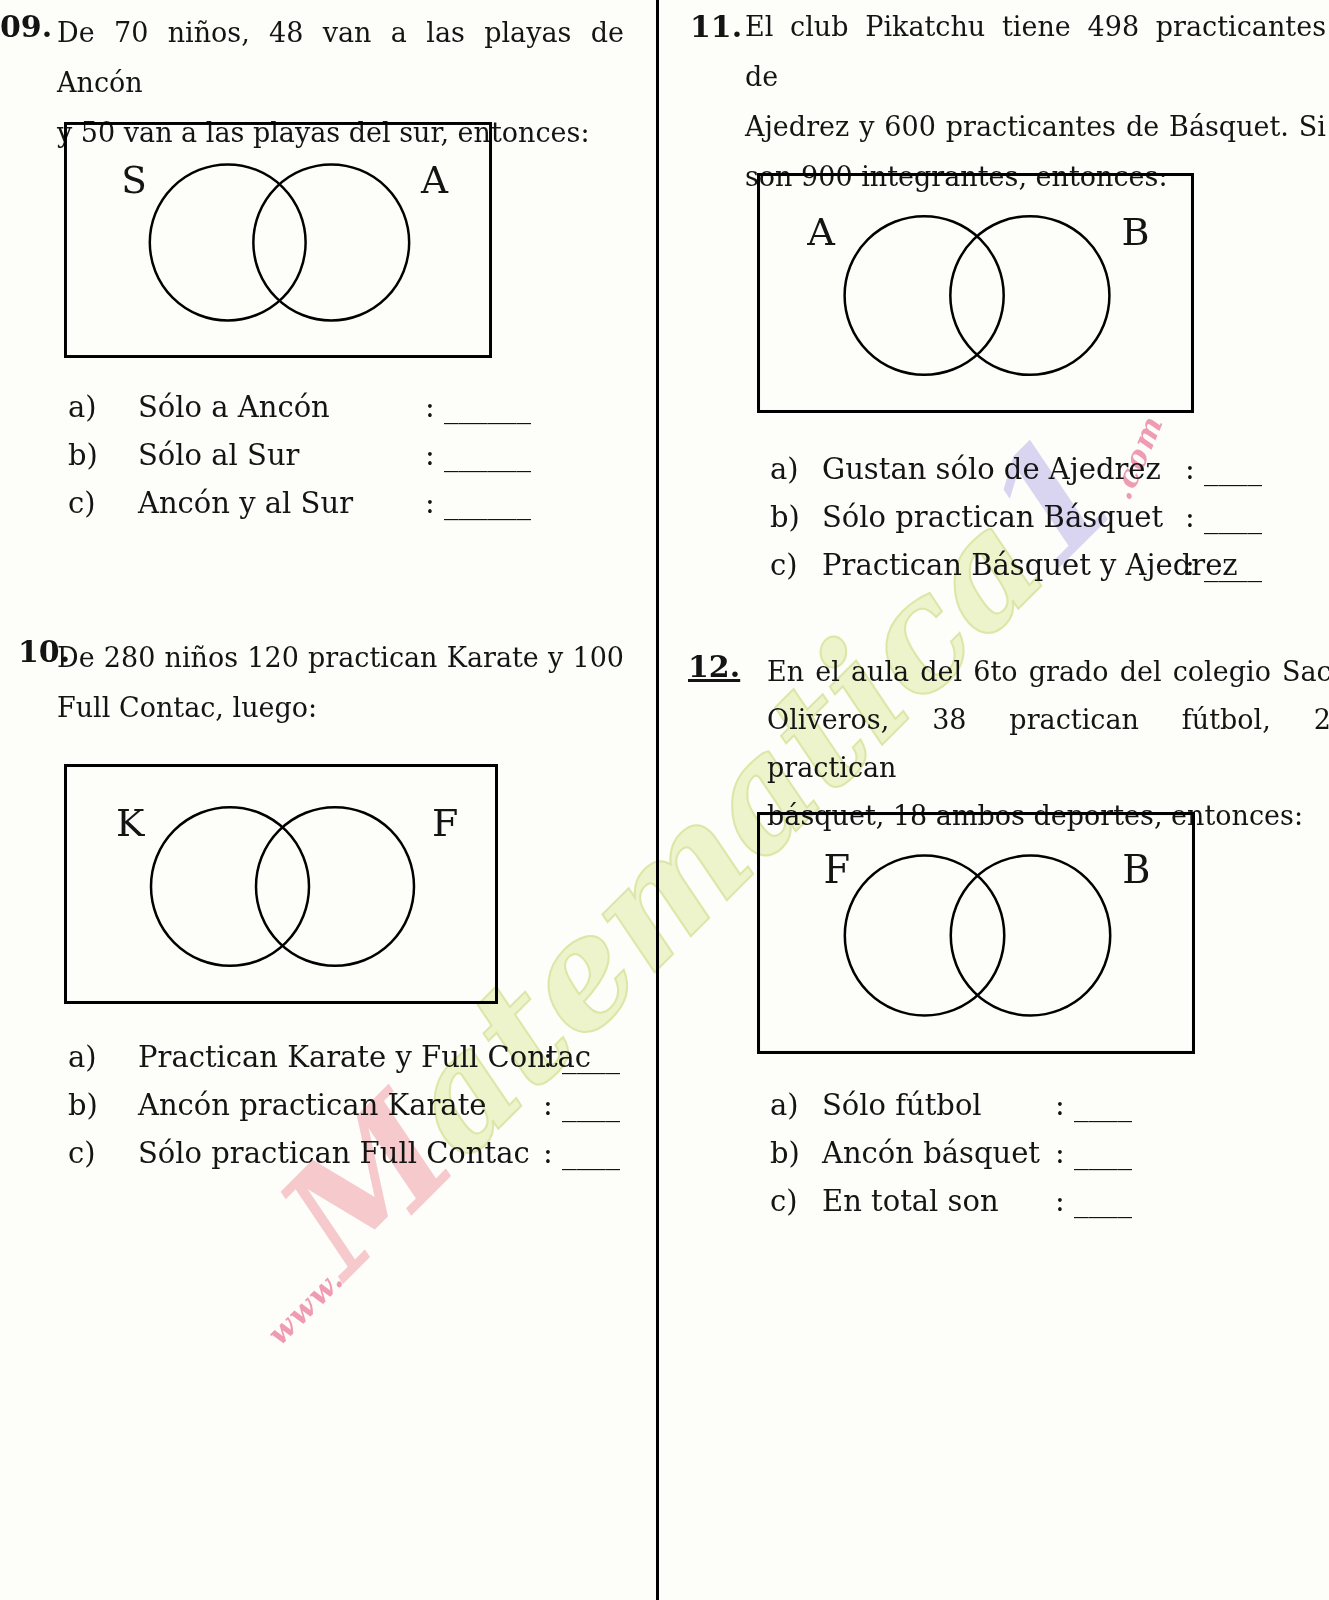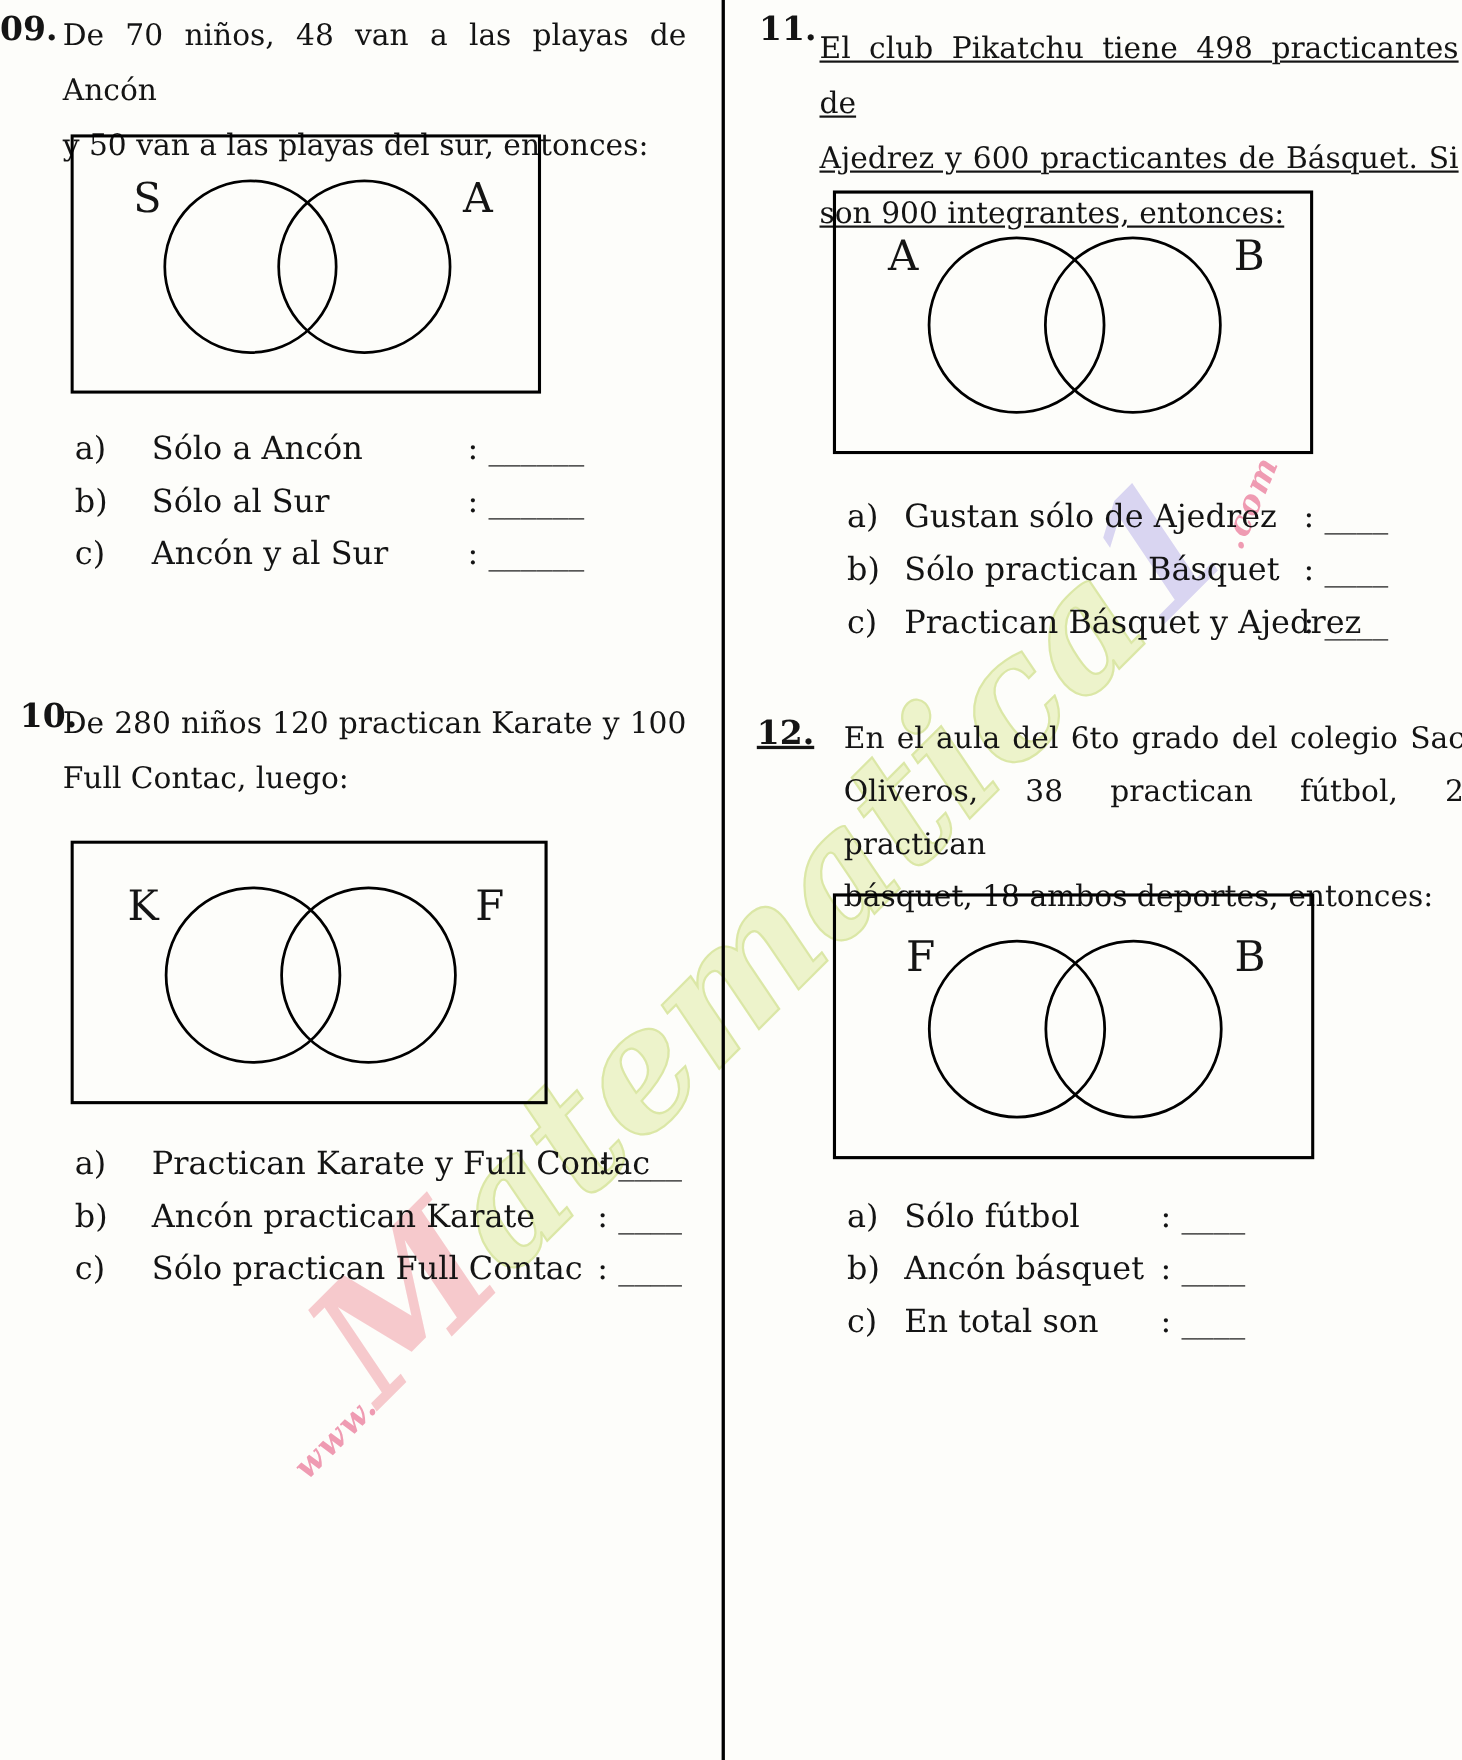--- a/index.html
+++ b/index.html
@@ -24,21 +24,21 @@
 
   
   .num { position:absolute; z-index:1; font-weight:bold; font-size:30px; white-space:nowrap; }
   .ptext { position:absolute; z-index:1; font-size:27px; line-height:50px; }
   .ptext div { width:100%; }
   .jl { text-align:justify; text-align-last:justify; }
   .ll { text-align:left; }
 
   .p09-text { left:57px; top:8px;   width:567px; }
   .p10-text { left:57px; top:633px; width:567px; }
-  .p11-text { left:745px; top:20px;  width:581px;text-decoration:underline; }
+  .p11-text { left:745px; top:2px;  width:581px; }
   .p12-text { left:767px; top:648px; width:581px; line-height:48px; }
 
   .n09 { left:0;    top:9px; }
   .n10 { left:18px;  top:634px; }
   .n11 { left:690px; top:9px; }
   .n12 { left:688px; top:649px;text-decoration:underline; }
 
   
   .venn { position:absolute; z-index:1; }
   .v09 { left:64px;  top:122px; width:428px; height:236px; }

